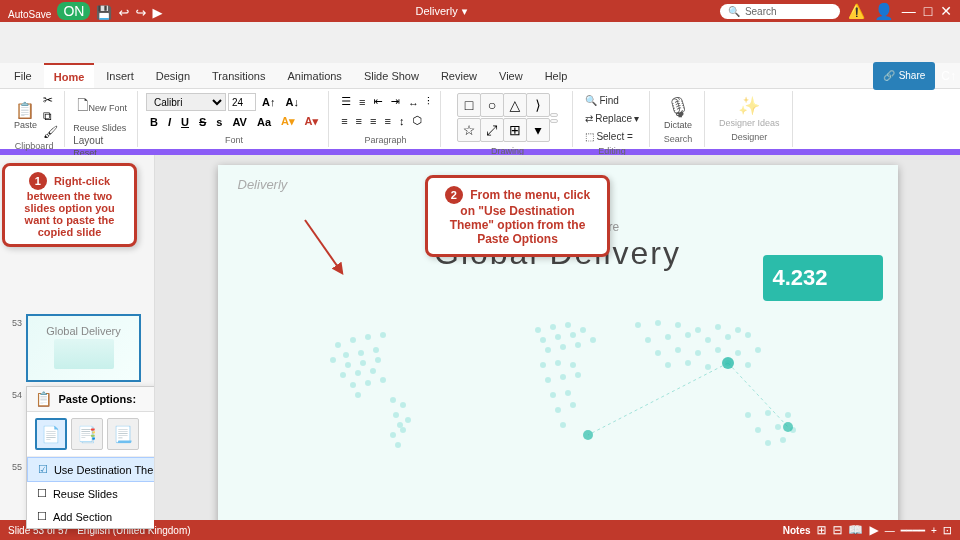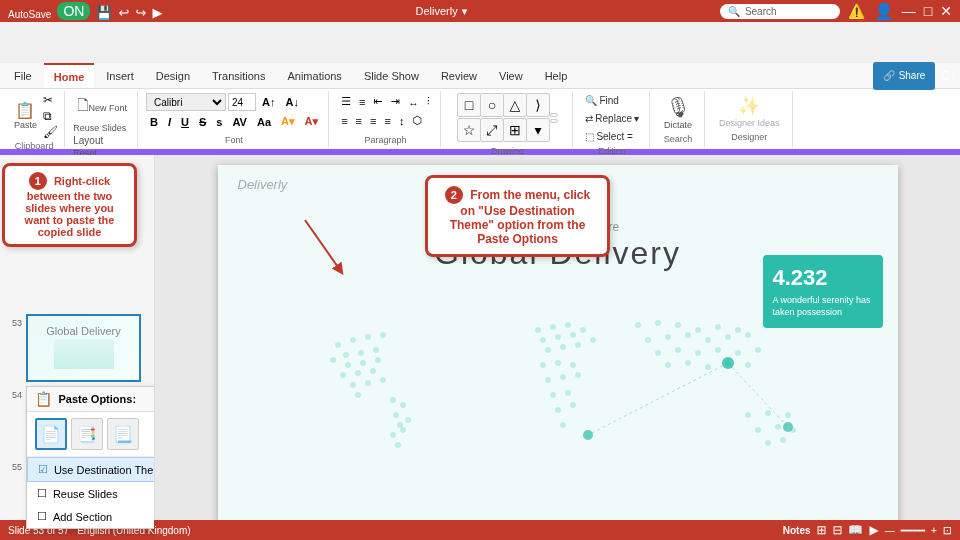--- a/index.html
+++ b/index.html
@@ -293,21 +293,21 @@
     </div>
   </div>
 </div>
 
 <div class="main-area">
 
   <div class="slide-panel" style="position:relative;">
 
     <div class="annotation-bubble-1">
       <span class="num-badge">1</span>
-      <span>Right-click between the two slides where you want to paste the copied slide</span>
+      <span>Right-click between the two slides option you want to paste the copied slide</span>
     </div>
 
     <div style="margin-top: 155px;">
 
       <div class="slide-thumb">
         <span class="slide-num">53</span>
         <div class="slide-img active" style="background:linear-gradient(135deg,#e8faf8 0%,#f5fffd 100%);">
           <div style="font-size:7px;color:#888;text-align:center;padding:4px;">
             <div style="font-size:11px;color:#888;">Global Delivery</div>
             <div style="width:60px;height:30px;background:linear-gradient(#e0f7f4,#c8f0eb);margin:2px auto;border-radius:2px;"></div>
@@ -501,21 +501,20 @@
       <div class="slide-subtitle">
         <span>Awesome Subtitle here</span>
       </div>
 
       <div class="slide-title">
         <span>Global Delivery</span>
       </div>
 
       <div class="highlight-box">
         <div class="highlight-number">4.232</div>
-        <div class="highlight-text">A wonderful serenity has taken possession</div>
       </div>
 
       <div class="slide-footer">
         <span class="social-icon" style="background:#3b5998;">f</span>
         <span class="social-icon" style="background:#1da1f2;">t</span>
         <span class="social-icon" style="background:#e1306c;">ig</span>
         <span class="social-icon" style="background:#000000;">in</span>
         <span class="slide-social-text">@socialmedia</span>
       </div>
 

